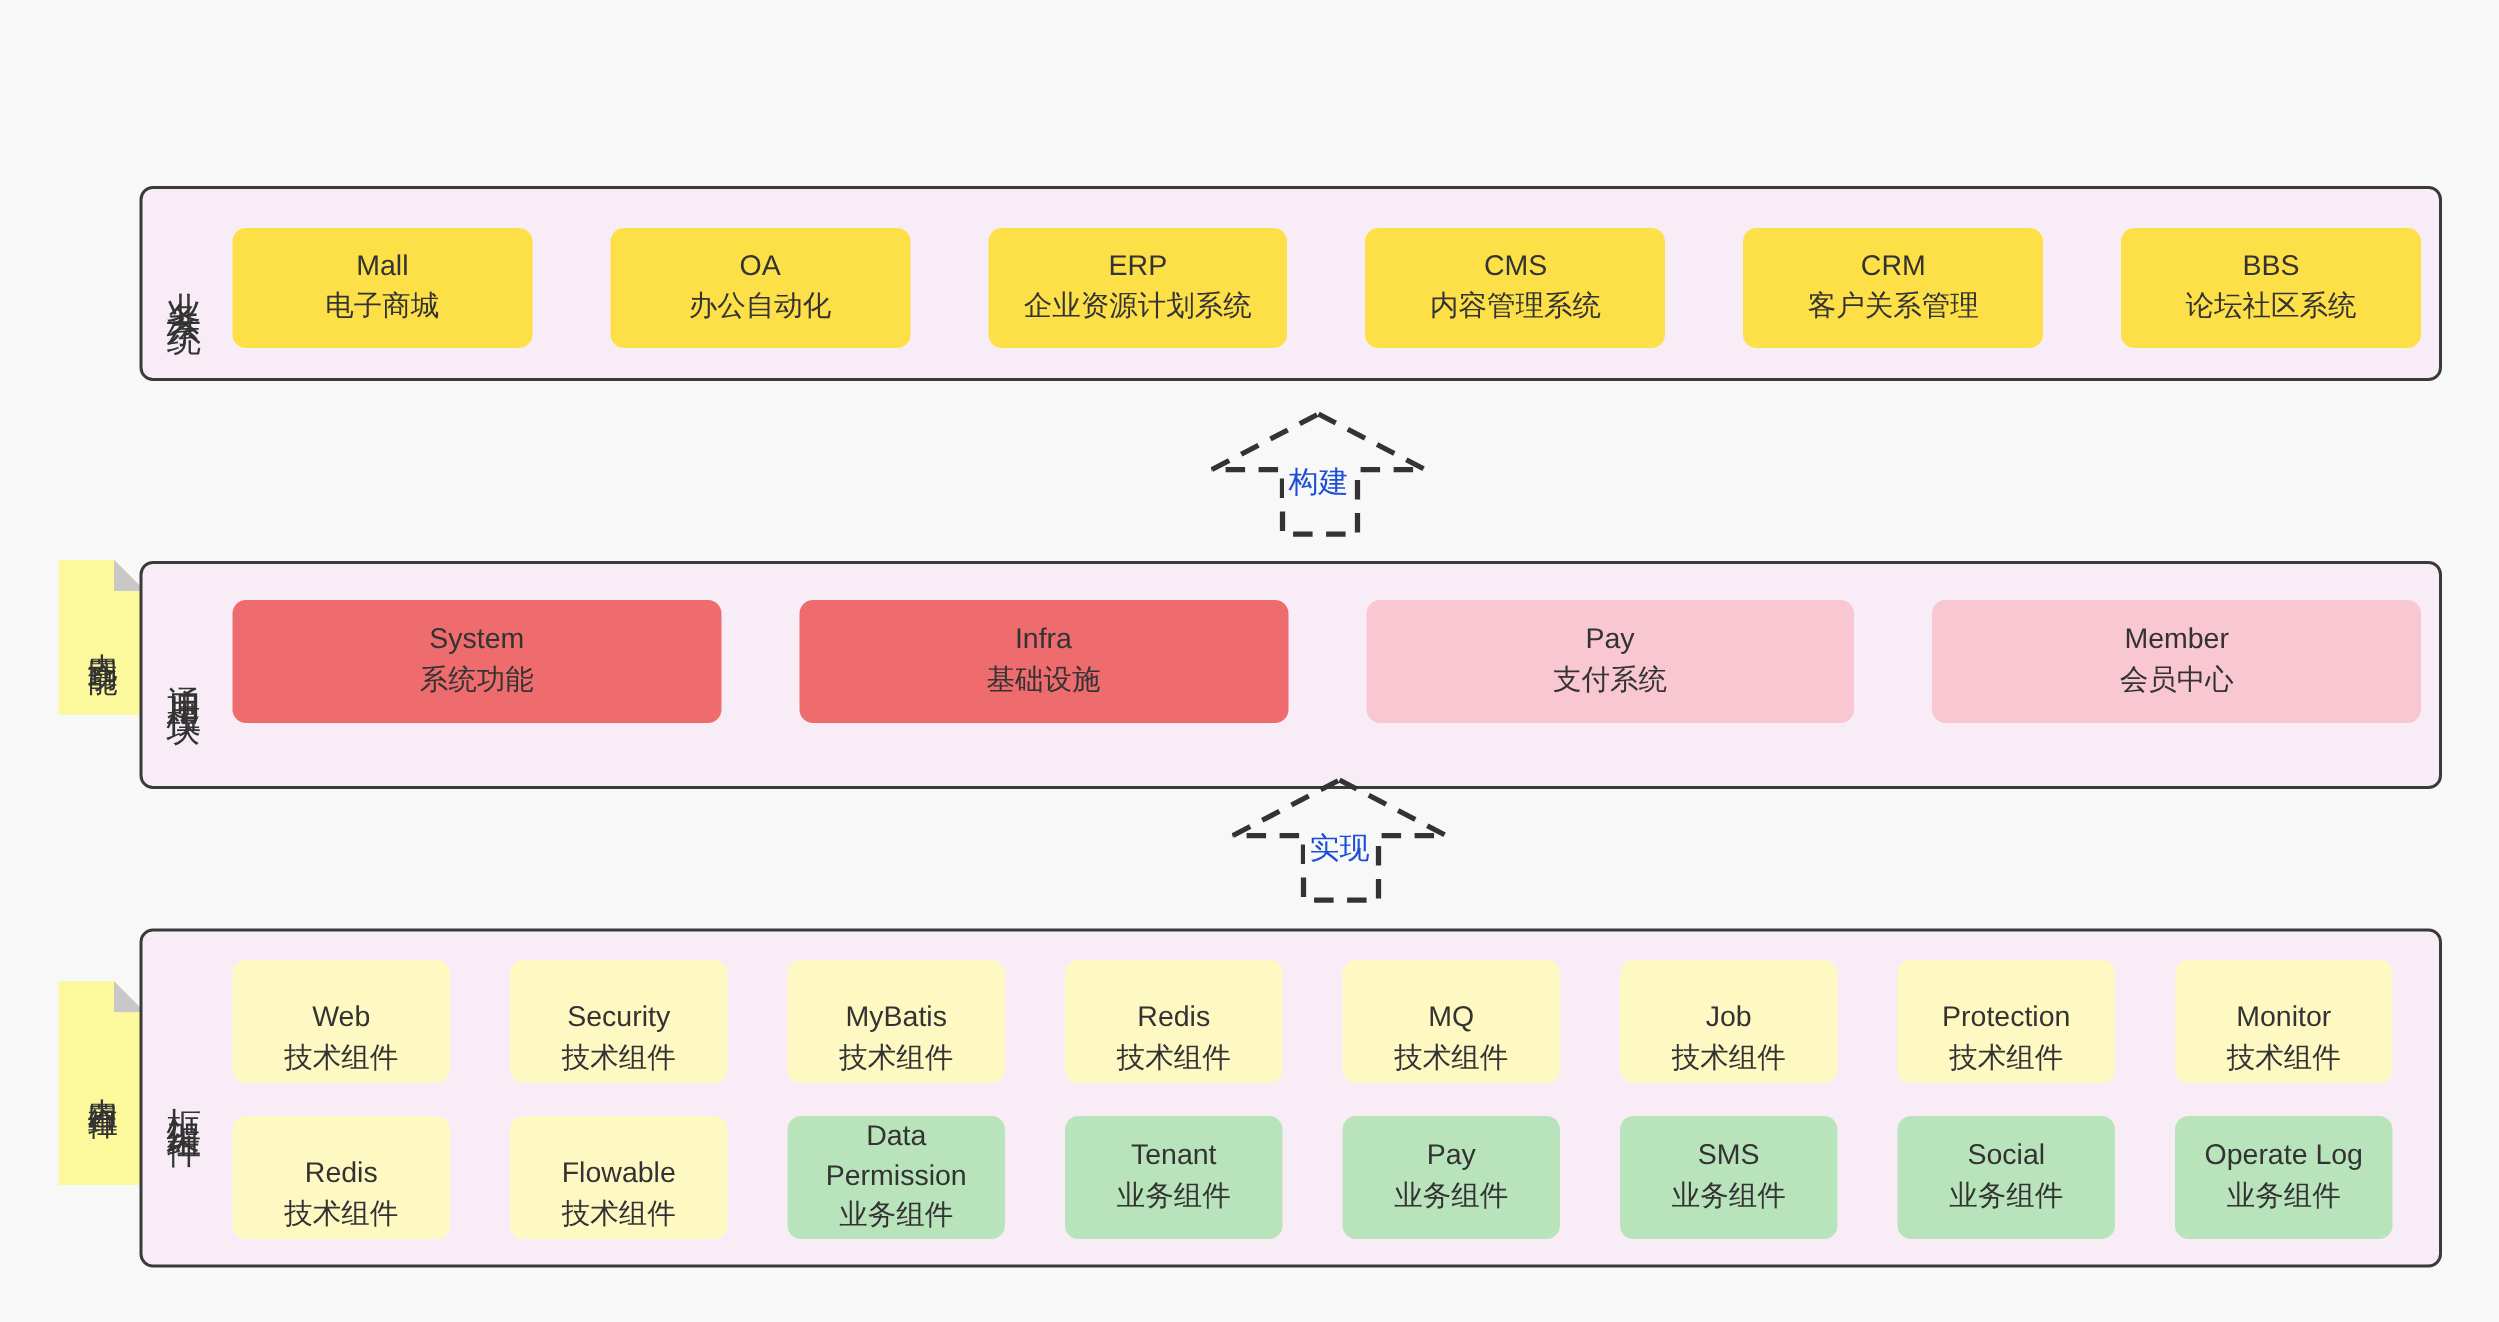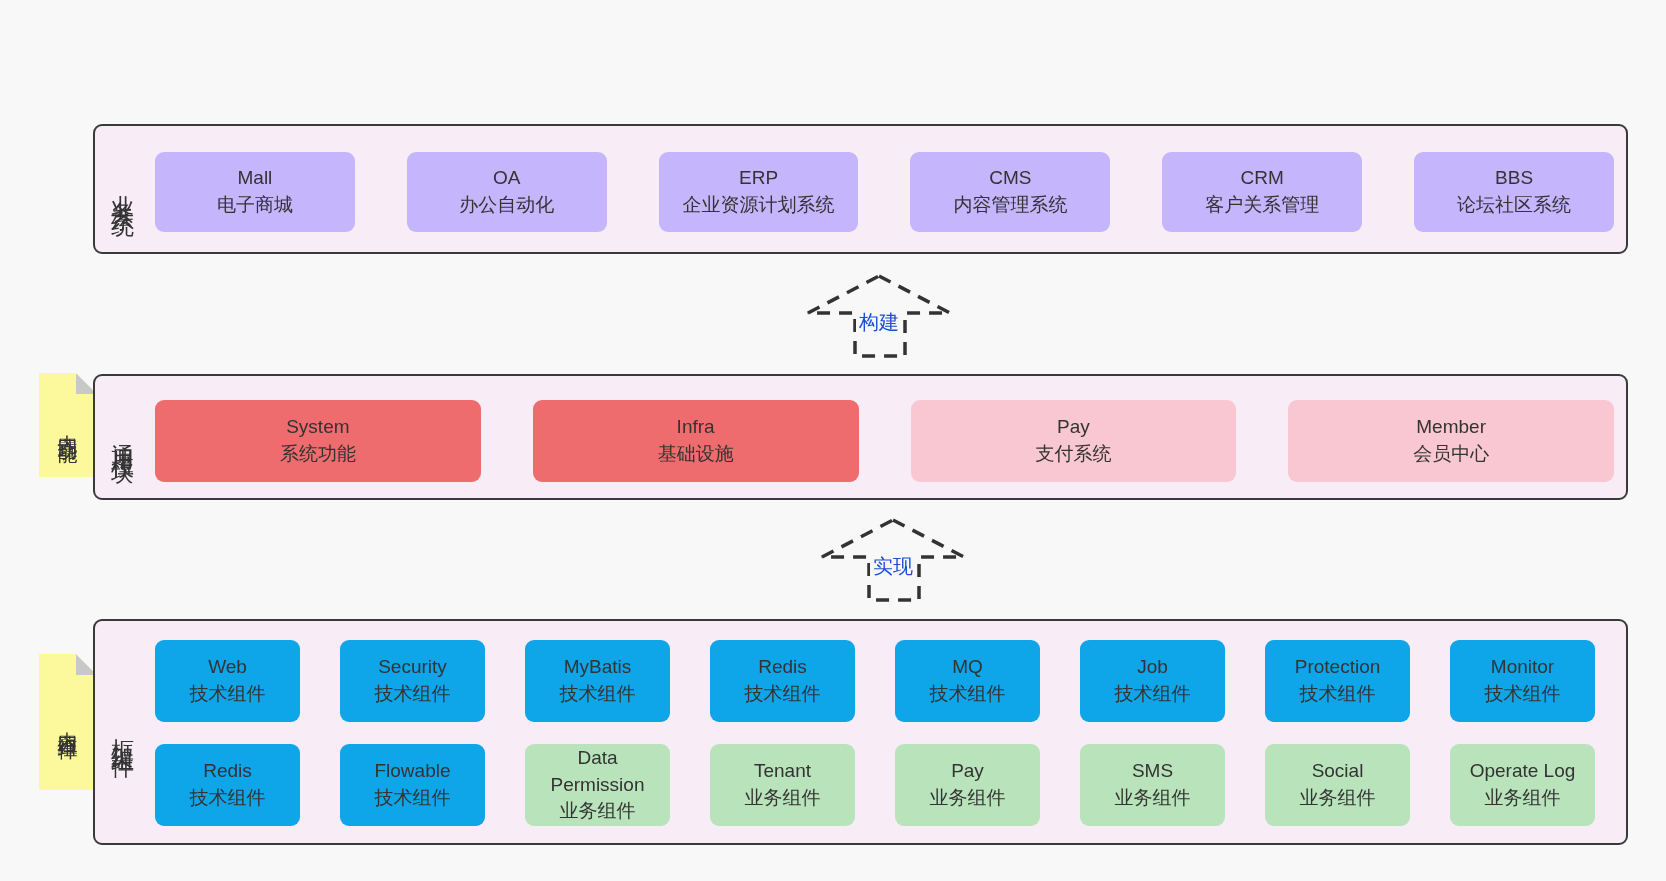--- a/index.html
+++ b/index.html
@@ -9,21 +9,21 @@
     font-family:"Liberation Sans","DejaVu Sans",sans-serif;
     color:#333;
   }
   
   .layer {
     position:absolute; left:93px; width:1535px;
     background:#f8edf6; border:2px solid #3a3a3a; border-radius:9px;
     box-sizing:border-box;
   }
   #layer-business   { top:124px; height:130px; }
-  #layer-modules    { top:374px; height:126px; }
+  #layer-modules    { top:374px; height:152px; }
   #layer-components { top:619px; height:226px; }
 
   .layer-label {
     position:absolute; left:13px; top:50%; transform:translateY(-50%);
     writing-mode:vertical-rl; text-orientation:upright;
     font-size:23px; letter-spacing:6px; color:#333; white-space:nowrap;
   }
 
   
   .row { position:absolute; display:flex; }
@@ -33,24 +33,24 @@
   .row8 { left:60px; width:1440px; gap:40px; }
   .row8.r1 { top:19px;  height:82px; }
   .row8.r2 { top:123px; height:82px; }
 
   .box {
     flex:1 1 0; border-radius:9px;
     display:flex; flex-direction:column; justify-content:center; align-items:center;
     text-align:center; font-size:19px; line-height:1.42; color:#333;
     padding:2px 4px; box-sizing:border-box; overflow:hidden;
   }
-  .blue        { background:#c4b5fd; }
+  .blue        { background:#fde047; }
   .red         { background:#ee6c6e; }
   .pink        { background:#f9c7d1; }
-  .green-dark  { background:#0ea5e9; }
+  .green-dark  { background:#fef9c3;justify-content:flex-end; }
   .green-light { background:#b9e4bb; }
 
   
   .note {
     position:absolute; left:39px; width:58px; background:#fbf99c;
     clip-path:polygon(0 0, calc(100% - 21px) 0, 100% 21px, 100% 100%, 0 100%);
   }
   #note-modules    { top:373px; height:104px; }
   #note-components { top:654px; height:136px; }
   .note-fold {

